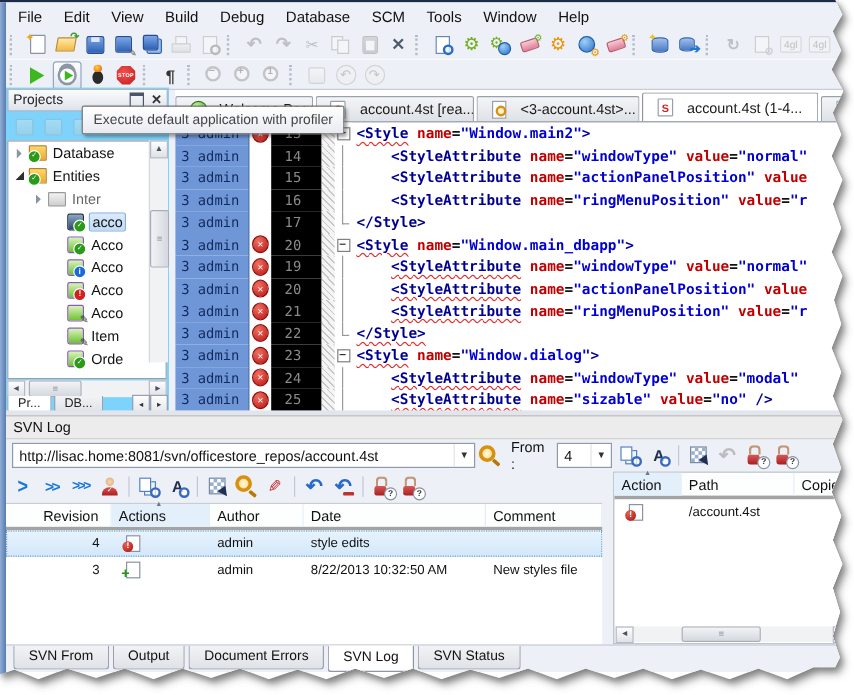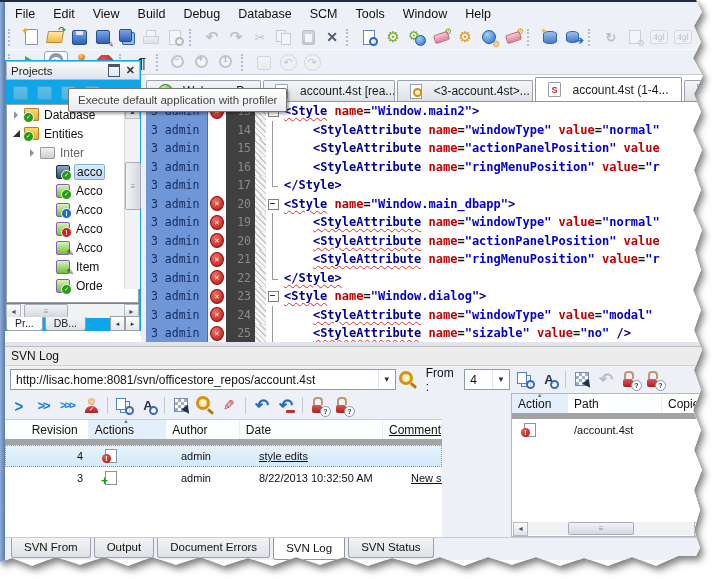--- a/index.html
+++ b/index.html
@@ -120,21 +120,21 @@
   .b-check::after{content:"✓";width:9px;height:9px;background:#2a9a1a;border-radius:50%;color:#fff;font-size:6px;line-height:9px;text-align:center;position:absolute;right:-1px;bottom:-1px;border:1px solid #fff;}
   .b-info::after{content:"i";width:9px;height:9px;background:#1a6ad8;border-radius:50%;color:#fff;font-size:7px;line-height:9px;text-align:center;position:absolute;right:-1px;bottom:-1px;border:1px solid #fff;font-weight:bold;}
   .b-flag::after{content:"!";width:9px;height:9px;background:#d02020;border-radius:50%;color:#fff;font-size:7px;line-height:9px;text-align:center;position:absolute;right:-1px;bottom:-1px;border:1px solid #fff;font-weight:bold;}
   .b-edit::after{content:"✎";color:#404040;font-size:9px;position:absolute;right:-3px;bottom:-2px;}
   .k-act-mod::before{content:"";width:10px;height:12px;background:#fff;border:1px solid #8a93a3;margin-left:4px;}
   .k-act-mod::after{content:"!";width:9px;height:9px;background:radial-gradient(circle at 35% 30%,#e86050,#a81010);border-radius:50%;color:#fff;font-size:7px;line-height:9px;text-align:center;position:absolute;left:1px;bottom:1px;font-weight:bold;}
   .k-act-add::before{content:"";width:10px;height:12px;background:#fff;border:1px solid #8a93a3;margin-left:4px;}
   .k-act-add::after{content:"+";color:#1e9a10;font-size:12px;font-weight:bold;position:absolute;left:0;bottom:-2px;}
 
   
-  .proj{position:absolute;left:5px;top:60px;width:136px;height:271px;background:#0ea5e9;}
+  .proj{position:absolute;left:5px;top:73px;width:136px;height:271px;background:#7dd3fc;}
   .phead{position:absolute;left:1px;top:1px;right:1px;height:19px;background:linear-gradient(#fafbfc,#dfe3ea);border:1px solid #b2b8c2;display:flex;align-items:center;font-size:11.5px;color:#222;padding:0 4px;box-sizing:border-box;}
   .phead .ttl{flex:1;}
   .pfloat{width:10px;height:9px;border:1px solid #4a5568;border-top:3px solid #4a5568;margin-right:6px;}
   .pclose{font-size:11px;font-weight:bold;color:#333;}
   .ptool{position:absolute;left:1px;top:21px;right:1px;height:23px;display:flex;align-items:center;padding-left:2px;}
   .povf{margin-left:auto;margin-right:4px;font-weight:bold;color:#2a3a55;font-size:11px;}
   .treebox{position:absolute;left:1px;top:44px;width:133px;height:199px;background:#fff;border:1px solid #98a0ac;box-sizing:border-box;overflow:hidden;}
   .trow{height:19px;display:flex;align-items:center;font-size:12px;color:#111;white-space:nowrap;}
   .trow .exp{width:10px;flex:0 0 auto;display:flex;align-items:center;justify-content:center;}
   .exp-c{width:0;height:0;border-left:4px solid #8a93a0;border-top:4px solid transparent;border-bottom:4px solid transparent;}
@@ -158,21 +158,21 @@
 
   
   .editor{position:absolute;left:146px;top:75px;width:566px;height:271px;}
   .etabs{position:absolute;left:0;top:1px;right:0;height:25px;display:flex;align-items:flex-end;}
   .etab{height:21px;display:flex;align-items:center;gap:7px;padding:0 8px;border:1px solid #9aa0ac;border-bottom:none;border-radius:2px 2px 0 0;background:linear-gradient(#f4f5f7,#dee1e7);font-size:12px;color:#1a1a1a;margin-right:2px;white-space:nowrap;overflow:hidden;box-sizing:border-box;}
   .etab.act{height:24px;background:#fff;border-color:#8f96a2;}
   .ecode{position:absolute;left:0;top:26px;right:0;height:241px;background:#fff;border-top:1px solid #8f96a2;overflow:hidden;}
   .erow{height:18.5px;display:flex;align-items:center;font-family:"DejaVu Sans Mono","Liberation Mono",monospace;font-size:12px;}
   .blame{width:56px;flex:0 0 auto;background:#6f97d8;color:#132a5e;font-size:11.5px;padding-left:5px;height:100%;display:flex;align-items:center;border-right:1px solid #4a6ca8;}
   .errc{width:18px;flex:0 0 auto;height:100%;display:flex;align-items:center;justify-content:center;background:#fff;}
-  .lnum{width:25px;flex:0 0 auto;background:#404040;color:#8a8a8a;text-align:right;padding-right:4px;height:100%;display:flex;align-items:center;justify-content:flex-end;font-size:11.5px;}
+  .lnum{width:25px;flex:0 0 auto;background:#000000;color:#8a8a8a;text-align:right;padding-right:17px;height:100%;display:flex;align-items:center;justify-content:flex-end;font-size:11.5px;}
   .hatch{width:11px;flex:0 0 auto;height:100%;background:repeating-linear-gradient(45deg,#c6c6c6 0 1px,#f4f4f4 1px 4px);}
   .foldc{width:14px;flex:0 0 auto;height:100%;position:relative;background:#fff;}
   .fs{position:absolute;left:2px;top:4px;width:9px;height:9px;border:1px solid #808080;background:#fff;}
   .fs::after{content:"";position:absolute;left:1px;top:3px;width:5px;height:1px;background:#333;}
   .fm{position:absolute;left:6px;top:0;width:1px;height:100%;background:#9a9a9a;}
   .fe{position:absolute;left:6px;top:0;width:1px;height:60%;background:#9a9a9a;}
   .fe::after{content:"";position:absolute;left:0;top:100%;width:6px;height:1px;background:#9a9a9a;margin-top:-1px;}
   .cline{white-space:pre;font-weight:bold;padding-left:4px;}
   .c-t{color:#000090;}
   .c-a{color:#c00000;}
@@ -185,33 +185,33 @@
   .svn{position:absolute;left:5px;top:346px;width:701px;height:191px;background:#edf0f6;}
   .svntitle{position:absolute;left:0;top:0;right:0;height:20px;background:#ececec;border-top:1px solid #bcbcbc;border-bottom:1px solid #d2d2d2;font-size:12px;color:#111;display:flex;align-items:center;padding-left:6px;box-sizing:border-box;}
   .urlrow{position:absolute;left:0;top:21px;width:505px;height:25px;display:flex;align-items:center;padding-left:5px;box-sizing:border-box;}
   .combo{height:21px;background:#fff;border:1px solid #8f9bab;display:flex;align-items:center;font-size:12px;color:#111;box-sizing:border-box;}
   .combo .cval{flex:1;padding:0 5px;white-space:nowrap;overflow:hidden;}
   .combo .carr{width:16px;height:100%;display:flex;align-items:center;justify-content:center;font-size:8px;color:#333;border-left:1px solid #dfe4ea;}
   .urlcombo{width:388px;}
   .fromlbl{font-size:12px;color:#111;margin:0 4px 0 6px;}
   .fromcombo{width:46px;}
   .svntools{position:absolute;left:2px;top:47px;width:500px;height:24px;display:flex;align-items:center;}
-  .logtable{position:absolute;left:0;top:73px;width:437px;height:118px;background:#fff;border-top:1px solid #c8cdd4;}
-  .thead{display:flex;height:19px;border-bottom:6px solid #a3a3a3;background:#fdfefe;font-size:12px;color:#111;}
+  .logtable{position:absolute;left:0;top:73px;width:497px;height:118px;background:#fff;border-top:1px solid #c8cdd4;}
+  .thead{display:flex;height:19px;border-bottom:3px solid #a3a3a3;background:#fdfefe;font-size:12px;color:#111;}
   .th{display:flex;align-items:center;padding-left:6px;border-right:1px solid #e4eef9;box-sizing:border-box;position:relative;}
   .th.sorted{background:#e3f0fb;}
   .th.sorted::before{content:"▲";position:absolute;top:-2px;left:45%;font-size:6px;color:#6a7a8c;}
   .trowd{display:flex;height:22px;align-items:center;font-size:11px;color:#111;}
   .trowd.sel{background:linear-gradient(#e8f3fd,#d2e8fa);outline:1px dotted #6f9fc8;outline-offset:-1px;}
   .td{padding-left:6px;box-sizing:border-box;display:flex;align-items:center;overflow:hidden;white-space:nowrap;}
   .col-rev{width:88px;justify-content:flex-end;padding-right:10px;}
   .col-act{width:82px;}
   .col-auth{width:78px;}
   .col-date{width:152px;}
-  .col-com{flex:1;text-decoration:underline;}
+  .col-com{flex:1;}
   .svnvsplit{position:absolute;left:497px;top:47px;width:9px;height:144px;background:#edf0f6;}
   .rpane{position:absolute;left:506px;top:21px;width:200px;height:170px;}
   .rtools{position:absolute;left:2px;top:0;width:196px;height:24px;display:flex;align-items:center;}
   .ptable{position:absolute;left:0;top:26px;width:200px;height:144px;background:#fff;border:1px solid #b2b8c2;box-sizing:border-box;}
   .pcol-act{width:56px;}
   .pcol-path{width:94px;}
   .pcol-cop{flex:1;}
   .rhscroll{position:absolute;left:1px;bottom:1px;width:196px;height:13px;background:#f1f2f4;display:flex;align-items:center;}
   .rhthumb{width:64px;height:11px;margin-left:40px;background:linear-gradient(#f2f3f5,#d4d8df);border:1px solid #a8aeb9;border-radius:2px;display:flex;align-items:center;justify-content:center;color:#8a92a0;font-size:8px;}
 

